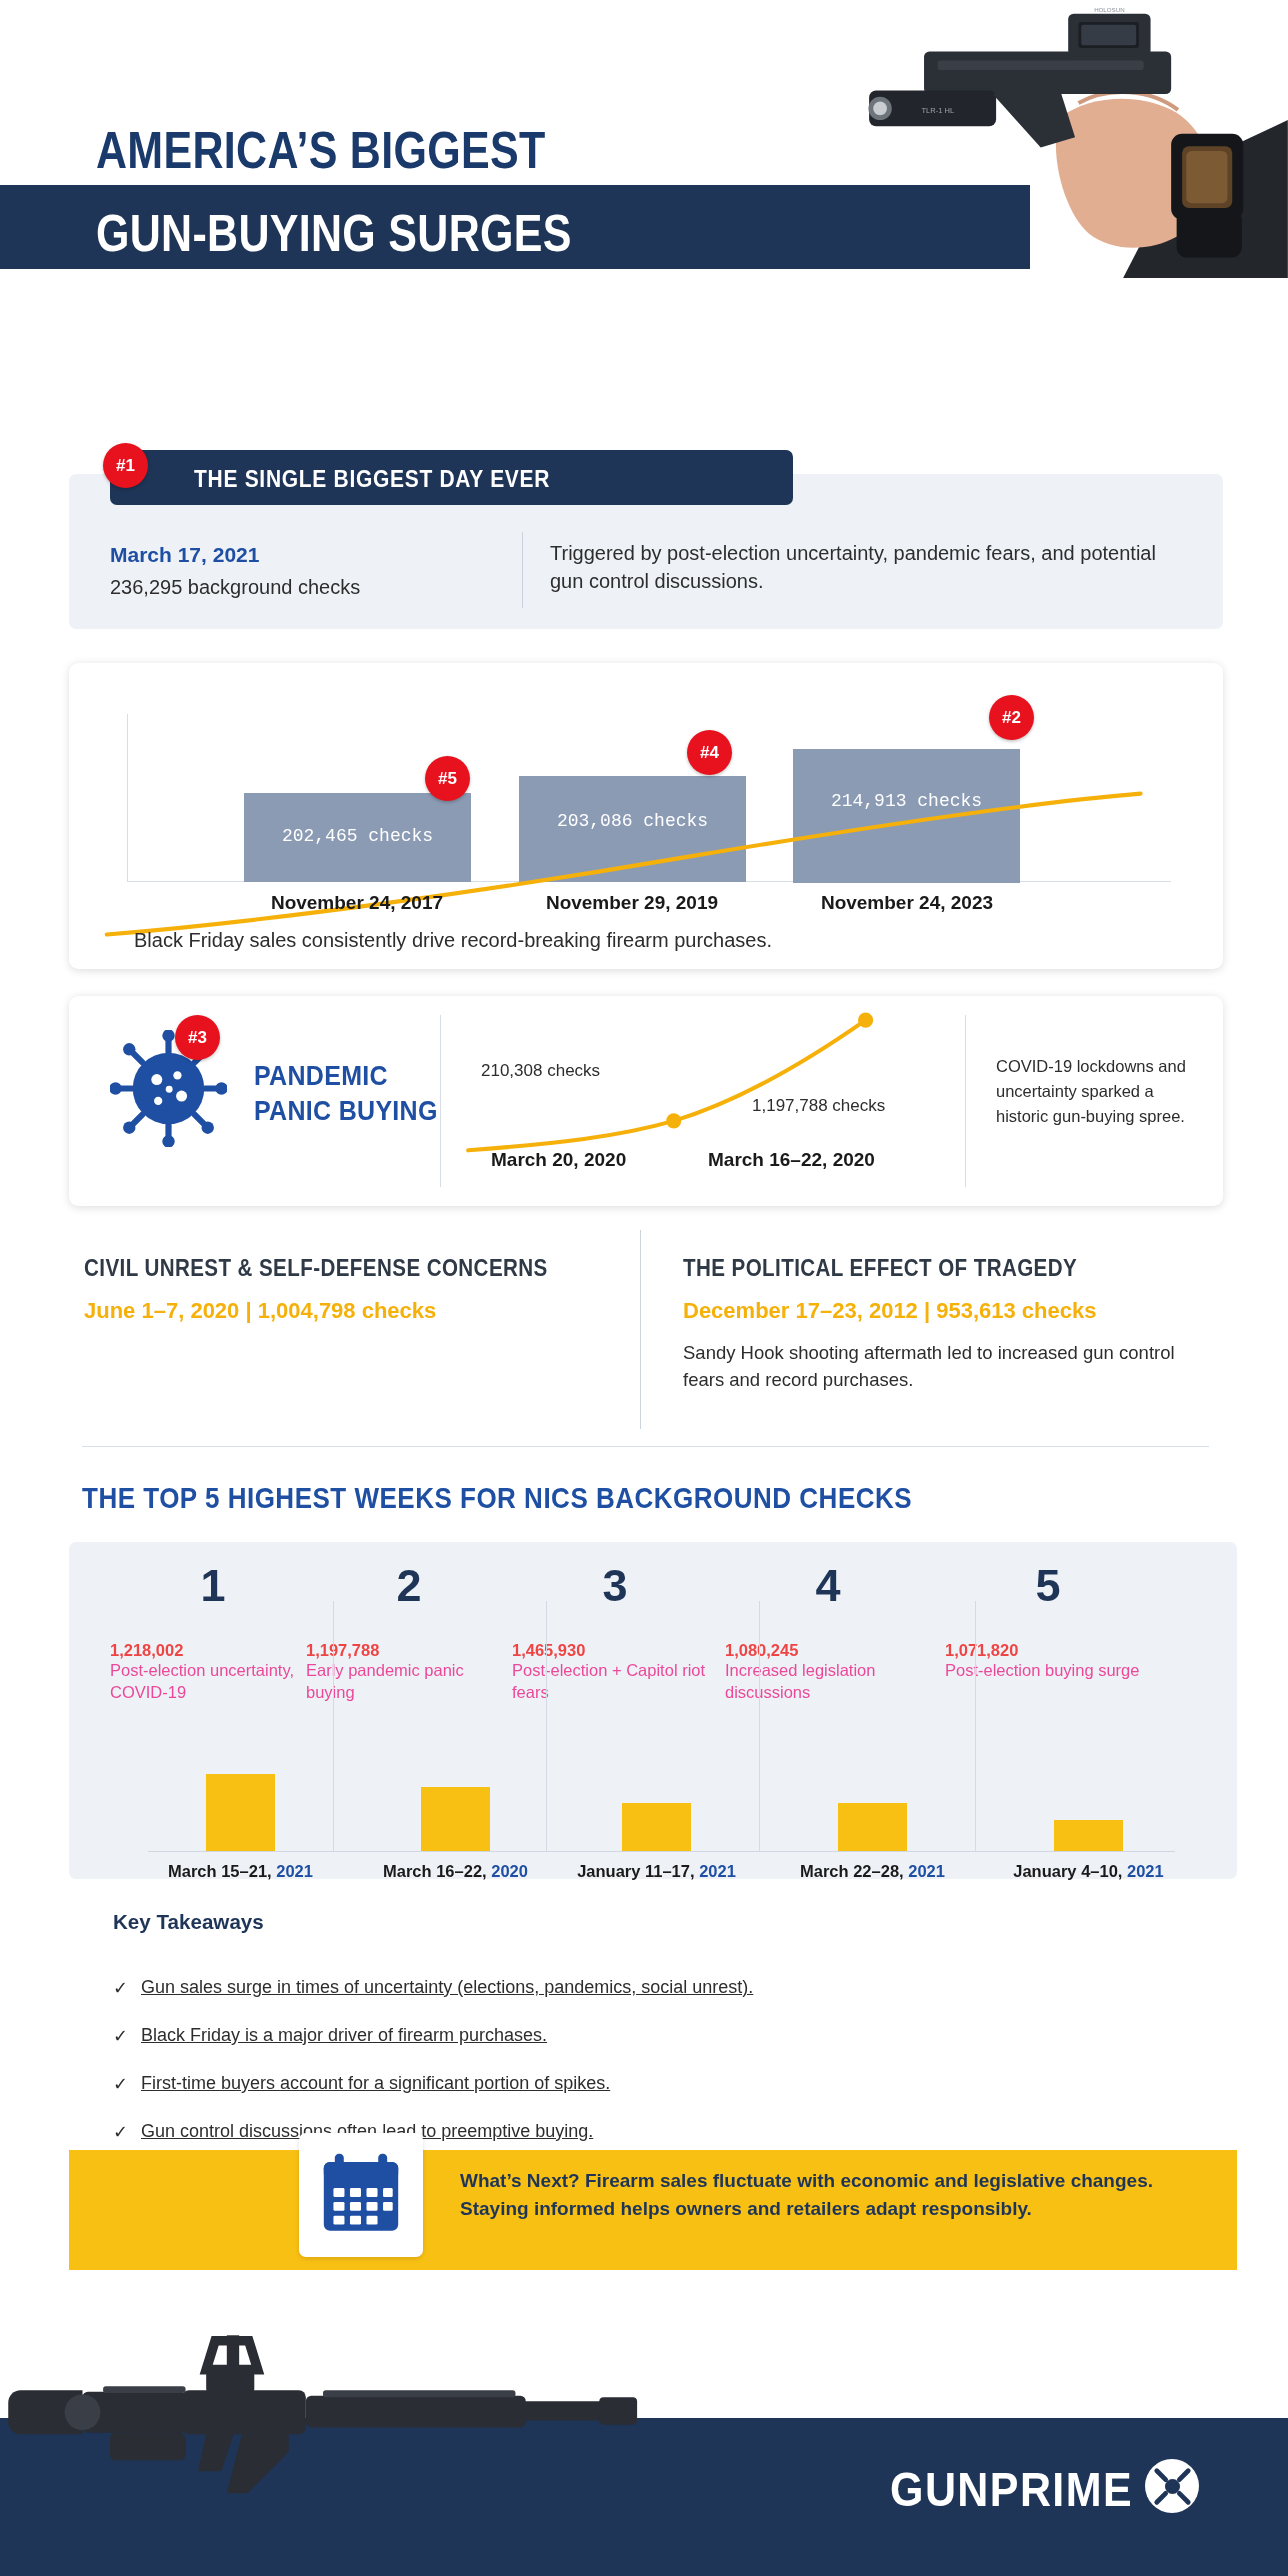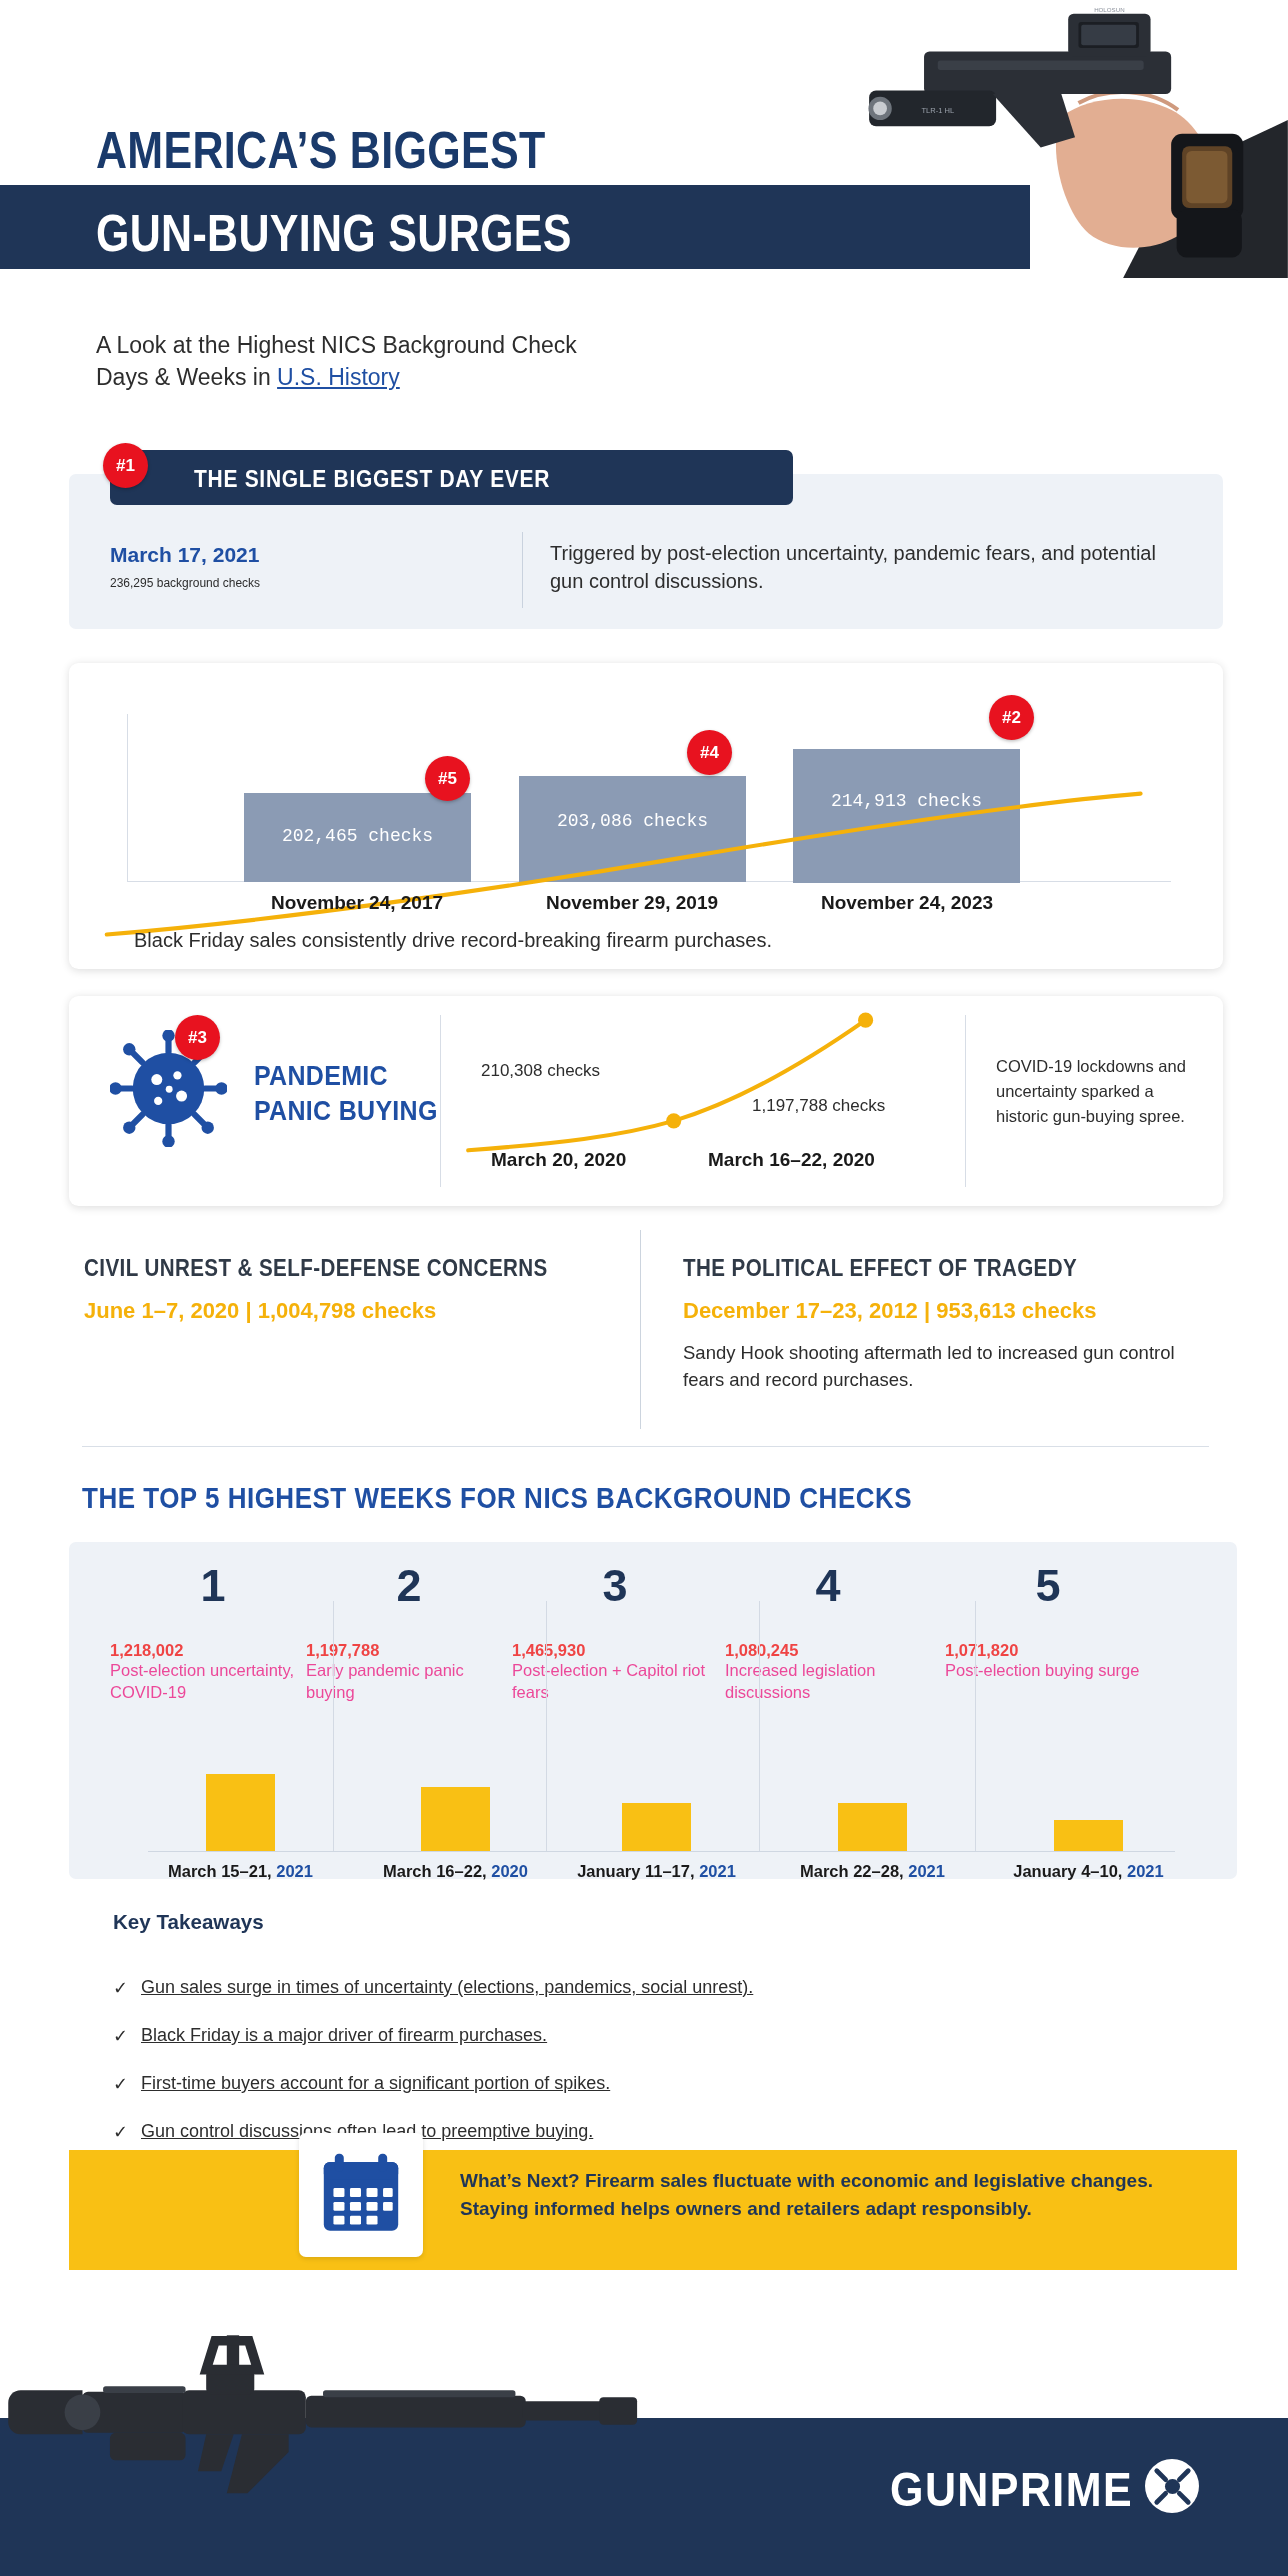--- a/index.html
+++ b/index.html
@@ -101,21 +101,21 @@
     box-shadow: 0 1.4px 3.4px rgba(0,0,0,.25);
   }
   #badge1 { left: 103px; top: 443px; }
 
   .s1-date {
     position: absolute; left: 110px; top: 543px;
     font-size: 21px; font-weight: bold; color: #1f4fa3;
   }
   .s1-checks {
     position: absolute; left: 110px; top: 576px;
-    font-size: 12px; color: #2d2d2d;
+    font-size: 20px; color: #2d2d2d;
   }
   .s1-divider {
     position: absolute; left: 522px; top: 532px;
     width: 1.4px; height: 76px; background: #c9d2de;
   }
   .s1-desc {
     position: absolute; left: 550px; top: 539px;
     width: 618px;
     font-size: 20px; line-height: 1.42; color: #2d2d2d;
   }
@@ -336,24 +336,20 @@
         <rect x="612" y="220" width="60" height="76" rx="8" fill="#7c5a33"></rect>
         <rect x="598" y="305" width="95" height="70" rx="14" fill="#14161a"></rect>
       </svg>
     </div>
 
     <div class="band"></div>
     <div class="title-1">AMERICA’S BIGGEST</div>
     <div class="title-2">GUN-BUYING SURGES</div>
   </div>
 
-  <div class="subtitle">
-    <span>A Look at the Highest NICS Background Check</span><br>
-    <span>Days &amp; Weeks in </span><span class="u">U.S. History</span>
-  </div>
 
   <div class="s1-card"></div>
   <div class="s1-bar"></div>
   <div class="s1-bar-label">THE SINGLE BIGGEST DAY EVER</div>
   <div class="badge" id="badge1">#1</div>
   <div class="s1-date">March 17, 2021</div>
   <div class="s1-checks">236,295 background checks</div>
   <div class="s1-divider"></div>
   <div class="s1-desc">Triggered by post-election uncertainty, pandemic fears, and potential gun control discussions.</div>
 

